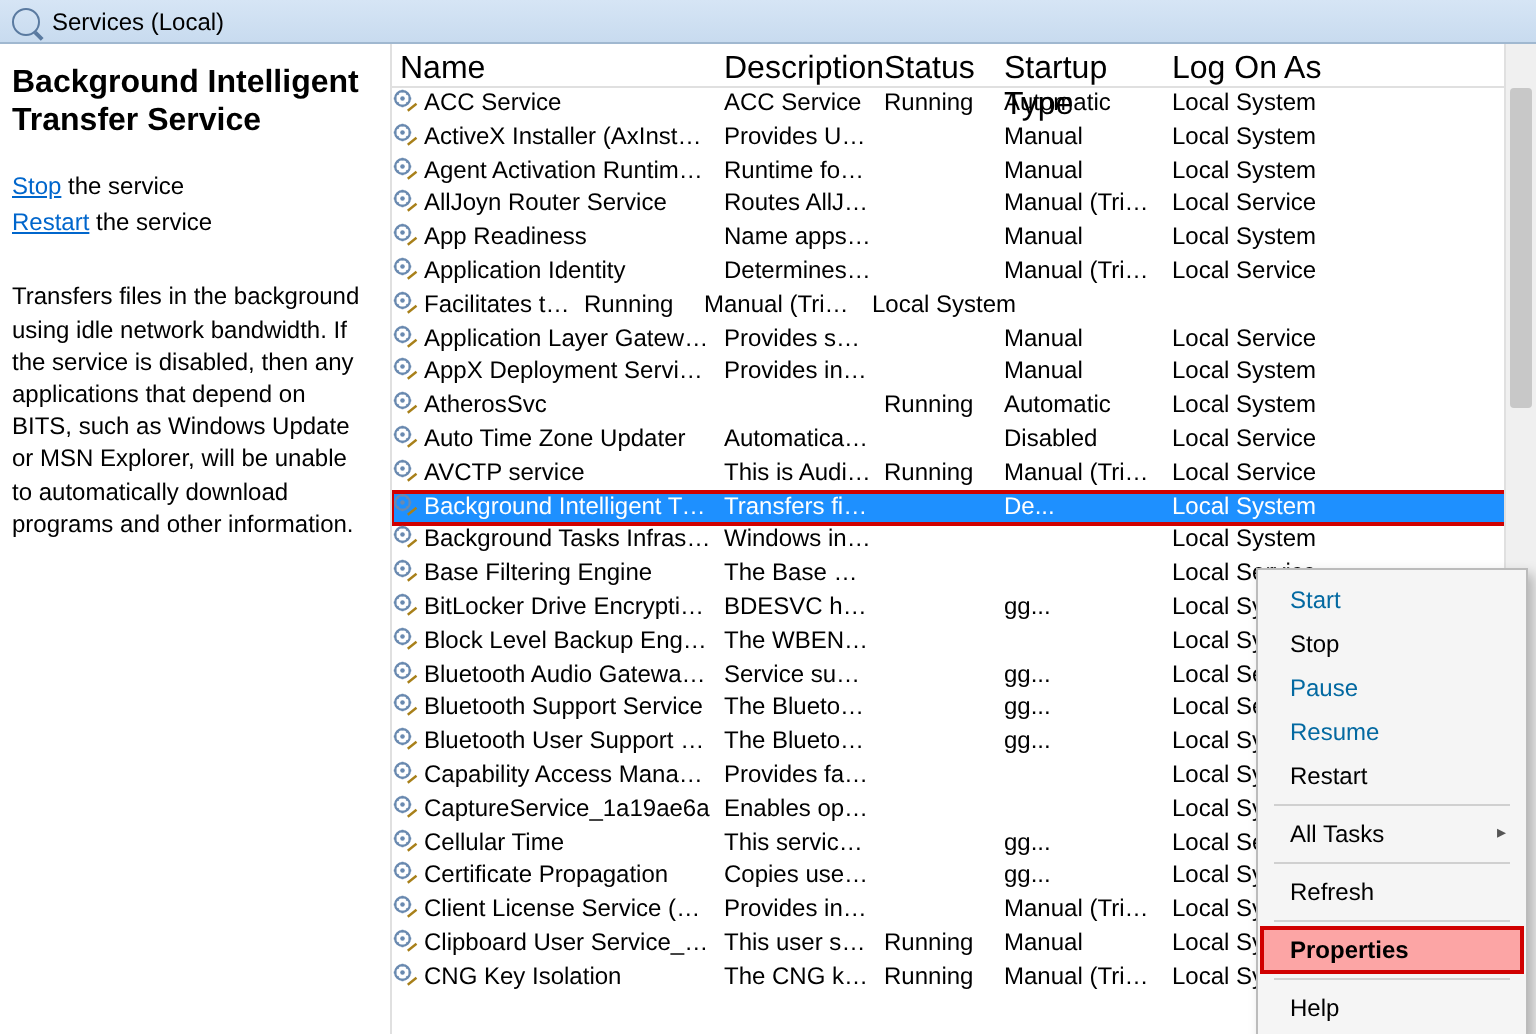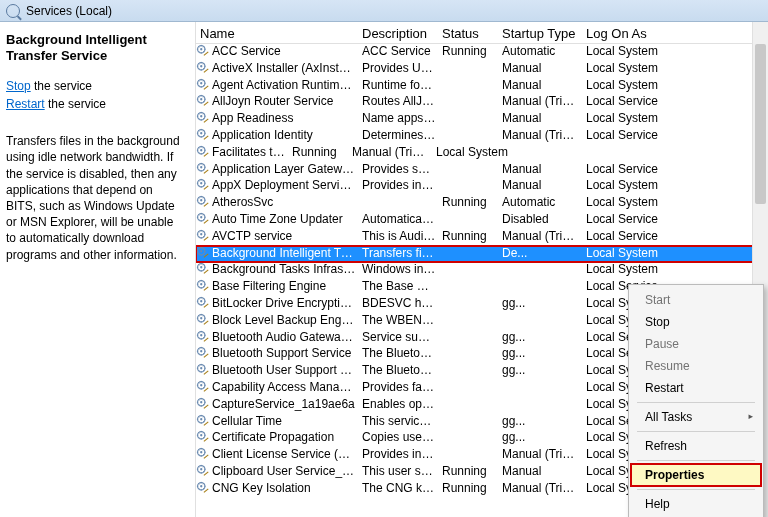--- a/index.html
+++ b/index.html
@@ -36,31 +36,31 @@
     bottom: -2px; right: -3px;
     transform: rotate(45deg);
   }
   .titlebar-text { font-size: 12px; color: #000; }
   .content { display: flex; height: calc(100% - 22px); }
   .left-panel {
     width: 196px;
     padding: 10px 10px 0 6px;
     border-right: 1px solid #e0e0e0;
   }
-  .left-title { font-weight: bold; font-size: 13px; margin-bottom: 14px; line-height: 1.2; }
+  .left-title { font-weight: bold; font-size: 16px; margin-bottom: 14px; line-height: 1.2; }
   .left-links { margin-bottom: 20px; line-height: 1.5; }
   .left-links a { color: #0066cc; text-decoration: underline; cursor: pointer; }
   .left-desc-label { margin-bottom: 2px; }
   .left-desc { line-height: 1.35; }
   .right-panel { flex: 1; position: relative; overflow: hidden; }
   .table-header {
     display: flex;
     height: 22px;
     border-bottom: 1px solid #e0e0e0;
-    font-size: 13px;
+    font-size: 16px;
     padding-top: 4px;
   }
   .col-name   { width: 166px; padding-left: 4px; }
   .col-desc   { width: 80px; }
   .col-status { width: 60px; }
   .col-startup{ width: 84px; }
   .col-logon  { width: 80px; }
   .row {
     display: flex;
     height: 16.8px;
@@ -99,23 +99,23 @@
     box-shadow: 3px 3px 6px rgba(0,0,0,.25);
     padding: 4px 2px;
     z-index: 50;
   }
   .context-menu .menu-item {
     padding: 4px 14px;
     font-size: 12px;
     cursor: default;
     position: relative;
   }
-  .context-menu .menu-item.disabled { color: #737373; }
+  .context-menu .menu-item.disabled { color: #0369a1; }
   .context-menu .menu-item.highlighted {
-    background: #fef9c3;
+    background: #fca5a5;
     outline: 2px solid #d00000;
     outline-offset: -1px;
     font-weight: bold;
   }
   .context-menu .sep {
     height: 1px; background: #d0d0d0;
     margin: 3px 6px;
   }
   .context-menu .submenu-arrow {
     position: absolute;

